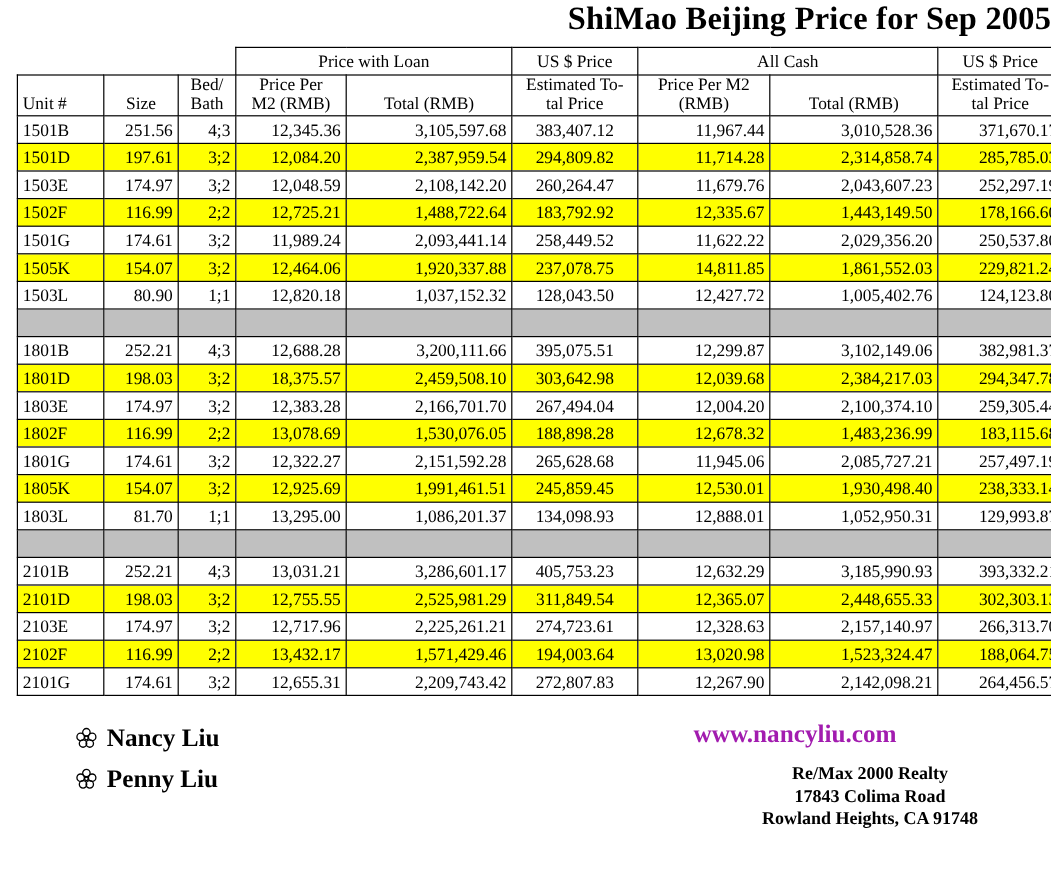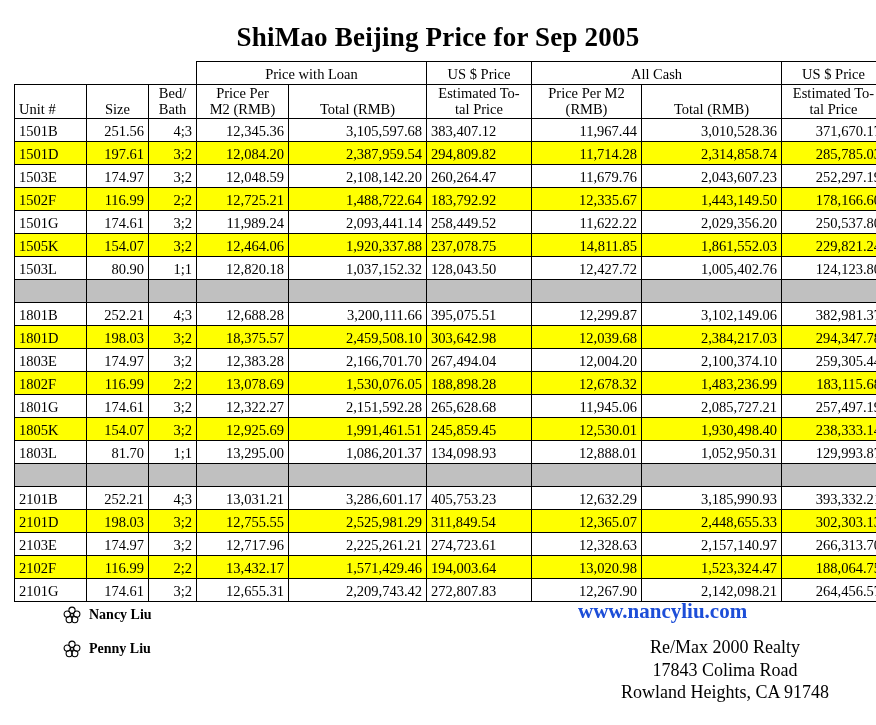--- a/index.html
+++ b/index.html
@@ -13,24 +13,23 @@
     font-family: "Liberation Serif", serif;
     color: #000000;
     overflow: hidden;
   }
   .page {
     position: relative;
     width: 876px;
     height: 725px;
   }
   .title {
-    text-align: center;
+    text-align: right;
     font-size: 27px;
     font-weight: bold;
-    padding-top: 22px;
     padding-bottom: 8px;
     letter-spacing: 0.2px;
   }
   table.price {
     border-collapse: collapse;
     margin: 0 14px;
     width: 848px;
     font-size: 14.5px;
     table-layout: fixed;
   }
@@ -48,21 +47,21 @@
     height: 19px;
   }
   .nb {
     border: none !important;
   }
   .col-unit   { width: 72px;  text-align: left; }
   .col-size   { width: 62px;  text-align: right; }
   .col-bed    { width: 48px;  text-align: right; }
   .col-ppm    { width: 92px; text-align: right; }
   .col-total  { width: 138px; text-align: right; }
-  .col-us     { width: 105px; text-align: left; margin-top: 12px; }
+  .col-us     { width: 105px; text-align: center; margin-top: 12px; }
   .col-ppm2   { width: 110px; text-align: right; }
   .col-total2 { width: 140px; text-align: right; }
   .col-us2    { width: 104px; text-align: right; }
 
   .hdr td {
     text-align: center;
     vertical-align: bottom;
     line-height: 1.08;
     height: 36px;
   }
@@ -84,48 +83,48 @@
   }
   .contact {
     position: absolute;
     left: 62px;
     top: 12px;
   }
   .contact-row {
     display: flex;
     align-items: center;
     height: 34px;
-    font-size: 14px;
+    font-size: 21px;
     font-weight: bold;
   }
   .flower {
     width: 20px;
     height: 20px;
     margin-right: 7px;
     position: relative;
     flex: none;
   }
   .flower svg { display: block; }
   .cname { width: 140px; }
   .cphone { }
   .website {
     position: absolute;
     left: 578px;
     top: 13px;
     font-size: 21px;
     font-weight: bold;
-    color: #1d4ed8;
+    color: #a21caf;
     font-family: "Liberation Serif", serif;
   }
   .addr {
     position: absolute;
     left: 600px;
     top: 50px;
-    font-size: 18px;
-    font-weight: normal;
+    font-size: 15px;
+    font-weight: bold;
     line-height: 1.25;
     text-align: center;
     width: 250px;
   }
   .balloon {
     position: absolute;
     left: 452px;
     top: 14px;
     width: 76px;
     height: 80px;

